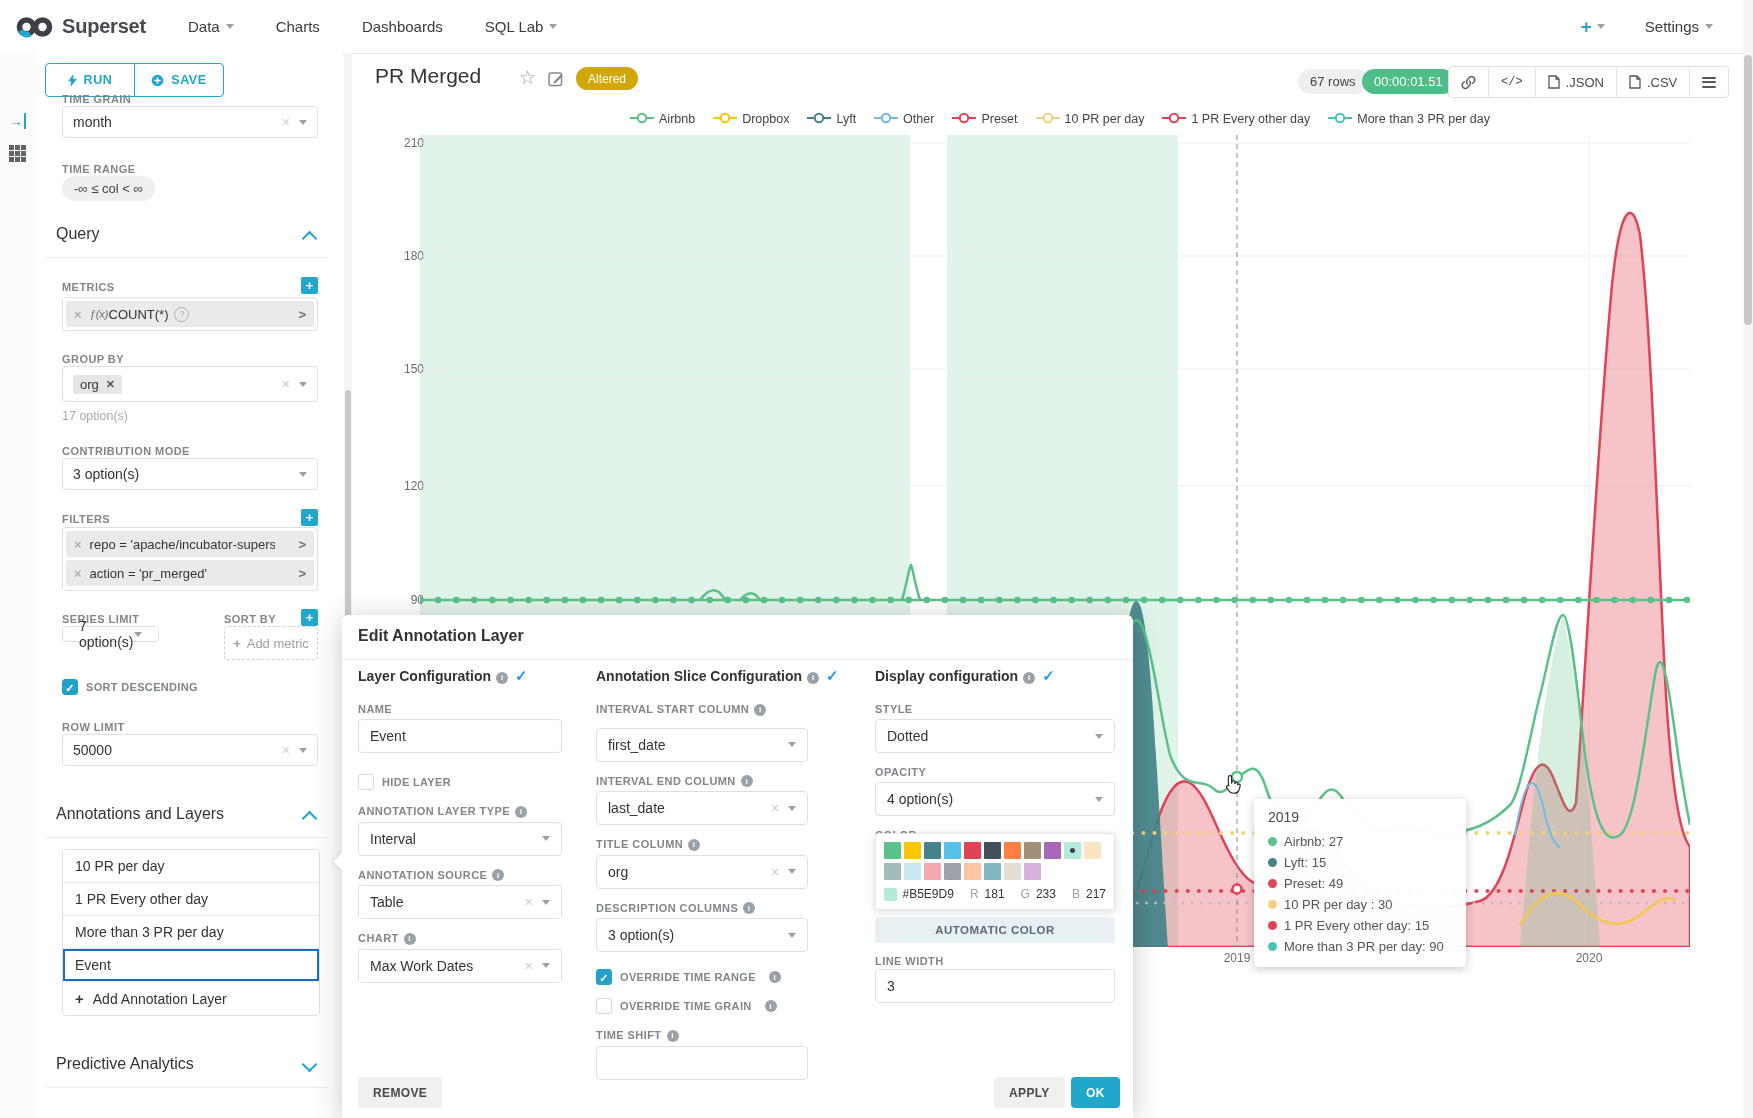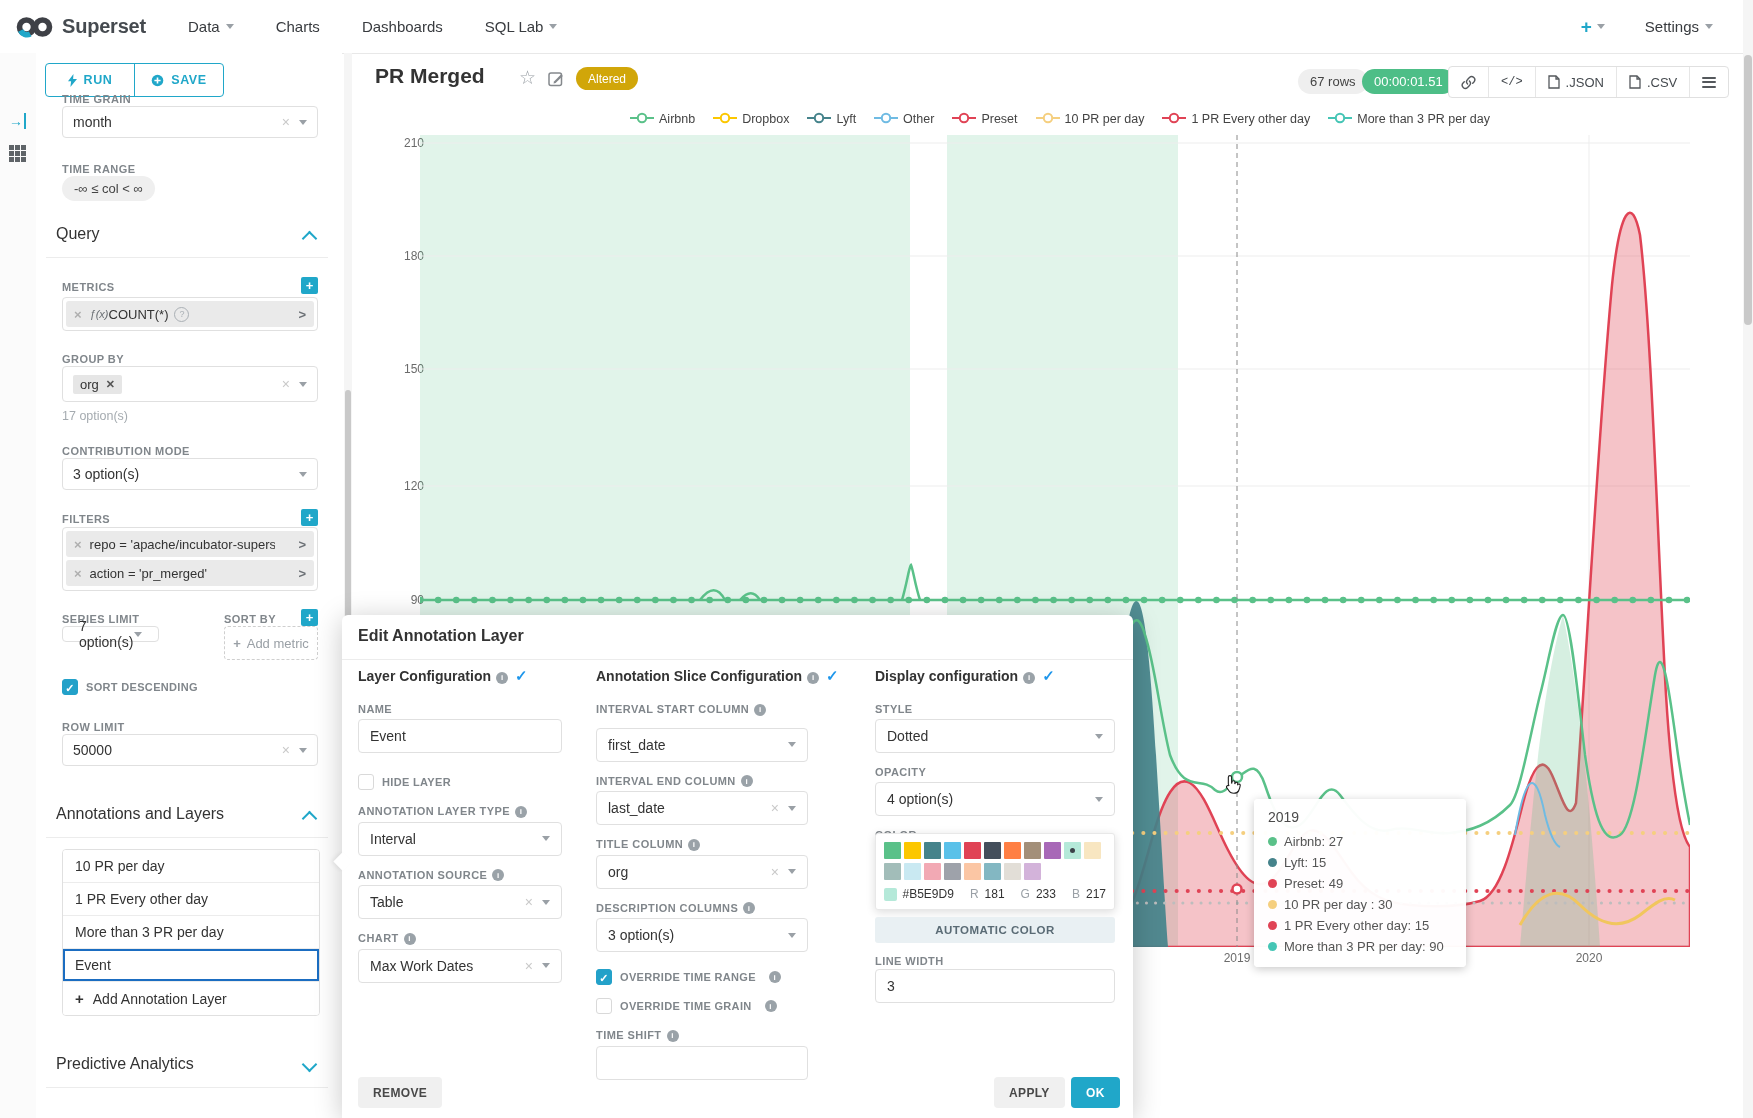--- a/index.html
+++ b/index.html
@@ -30,21 +30,21 @@
   .chev{width:9px;height:9px;border-left:2px solid #20A7C9;border-top:2px solid #20A7C9;display:inline-block}
   .chev.up{transform:rotate(45deg)}
   .chev.down{transform:rotate(225deg)}
   .pill{background:#EFEFEF;border-radius:13px;display:inline-flex;align-items:center;padding:0 12px;font-size:13px;color:#444;height:25px}
   .tag{background:#E6E6E6;border-radius:2px;padding:2px 7px;font-size:13px;color:#333;display:inline-flex;gap:7px;align-items:center}
   .mpill{background:#EAEAEA;border-radius:3px;height:26px;display:flex;align-items:center;font-size:13px;color:#333}
   .mpill .seg{padding:0 8px;color:#AFAFAF;font-weight:700}
   .dashed{border:1px dashed #CFCFCF;border-radius:4px;display:flex;align-items:center;justify-content:center;gap:6px;color:#9AA0A6;font-size:13px;box-sizing:border-box}
   .layerrow{height:33px;display:flex;align-items:center;padding:0 12px;font-size:14px;color:#333;border-bottom:1px solid #ECECEC;box-sizing:border-box;background:#fff}
   
-  .title{font-size:21px;font-weight:700;color:#333}
+  .title{font-size:21px;font-weight:400;color:#333}
   .badge{background:#D1A609;color:#fff;font-size:12px;border-radius:12px;height:23px;display:inline-flex;align-items:center;padding:0 12px}
   .timerpill{background:#4DBE87;color:#fff;border-radius:13px;height:25px;display:inline-flex;align-items:center;padding:0 12px;font-size:13px}
   .btngroup{display:flex;border:1px solid #E0E0E0;border-radius:4px;height:30px;align-items:stretch;background:#fff}
   .btngroup .cell{display:flex;align-items:center;justify-content:center;gap:6px;padding:0 12px;border-right:1px solid #E6E6E6;font-size:13px;color:#454A4F;cursor:pointer}
   .btngroup .cell:last-child{border-right:none}
   .hamb{display:inline-block;width:14px}
   .hamb i{display:block;height:2px;background:#54585C;margin:2.5px 0;border-radius:1px}
   
   .legendrow{position:absolute;left:420px;top:112px;width:1280px;display:flex;justify-content:center;gap:18px}
   .legitem{display:flex;gap:5px;font-size:12.5px;color:#444;cursor:pointer}

